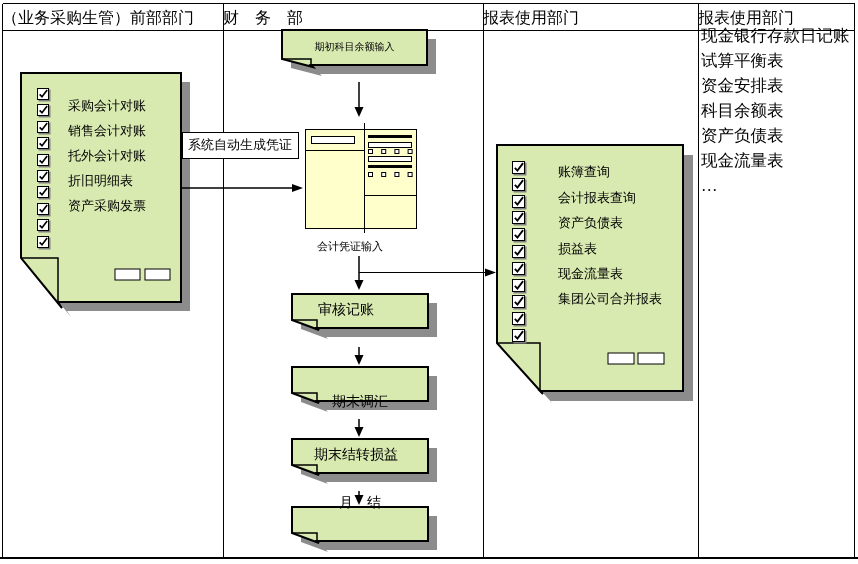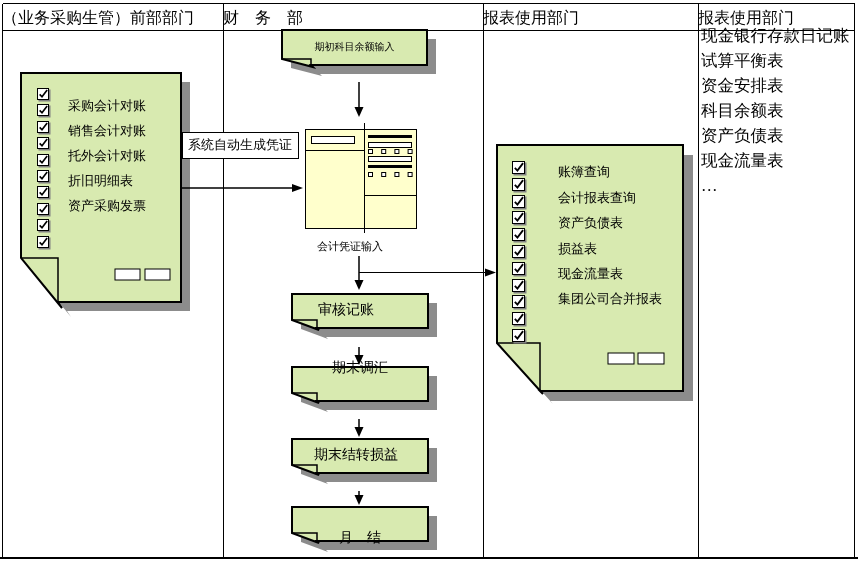--- a/index.html
+++ b/index.html
@@ -151,23 +151,23 @@
     </div>
 
   <div class="txt" style="left:282px;top:30px;width:145px;height:33px;line-height:33px;text-align:center;font-size:10px;">期初科目余额输入</div>
 
   <div class="txt" style="left:182px;top:132px;width:116px;height:26px;line-height:26px;text-align:center;font-size:13px;">系统自动生成凭证</div>
 
   <div class="txt" style="left:305px;top:239px;width:90px;text-align:center;font-size:11px;">会计凭证输入</div>
 
   <div id="steps">
       <div class="step-label" style="left: 292px; width: 108px; top: 294px; height: 32px; line-height: 32px;">审核记账</div>
-      <div class="step-label" style="left: 292px; width: 136px; top: 352px; height: 32px; line-height: 32px;">期末调汇</div>
+      <div class="step-label" style="left: 292px; width: 136px; top: 386px; height: 32px; line-height: 32px;">期末调汇</div>
       <div class="step-label" style="left: 292px; width: 128px; top: 439px; height: 32px; line-height: 32px;">期末结转损益</div>
-      <div class="step-label" style="left: 292px; width: 136px; top: 522px; height: 20px; line-height: 32px;">月　结</div>
+      <div class="step-label" style="left: 292px; width: 136px; top: 487px; height: 20px; line-height: 32px;">月　结</div>
     </div>
 
   <div class="cb-stack" id="cb3" style="left:512px;top:161px;gap:3.8px;">
       <span class="cbx" style="width: 13px; height: 13px; display: block;">
         <svg width="11" height="11" viewBox="0 0 12 12" style="display:block">
           <path d="M2 6.5 L4.8 9.4 L11 1.2" fill="none" stroke="#000" stroke-width="2"></path>
         </svg>
       </span>
       <span class="cbx" style="width: 13px; height: 13px; display: block;">
         <svg width="11" height="11" viewBox="0 0 12 12" style="display:block">

